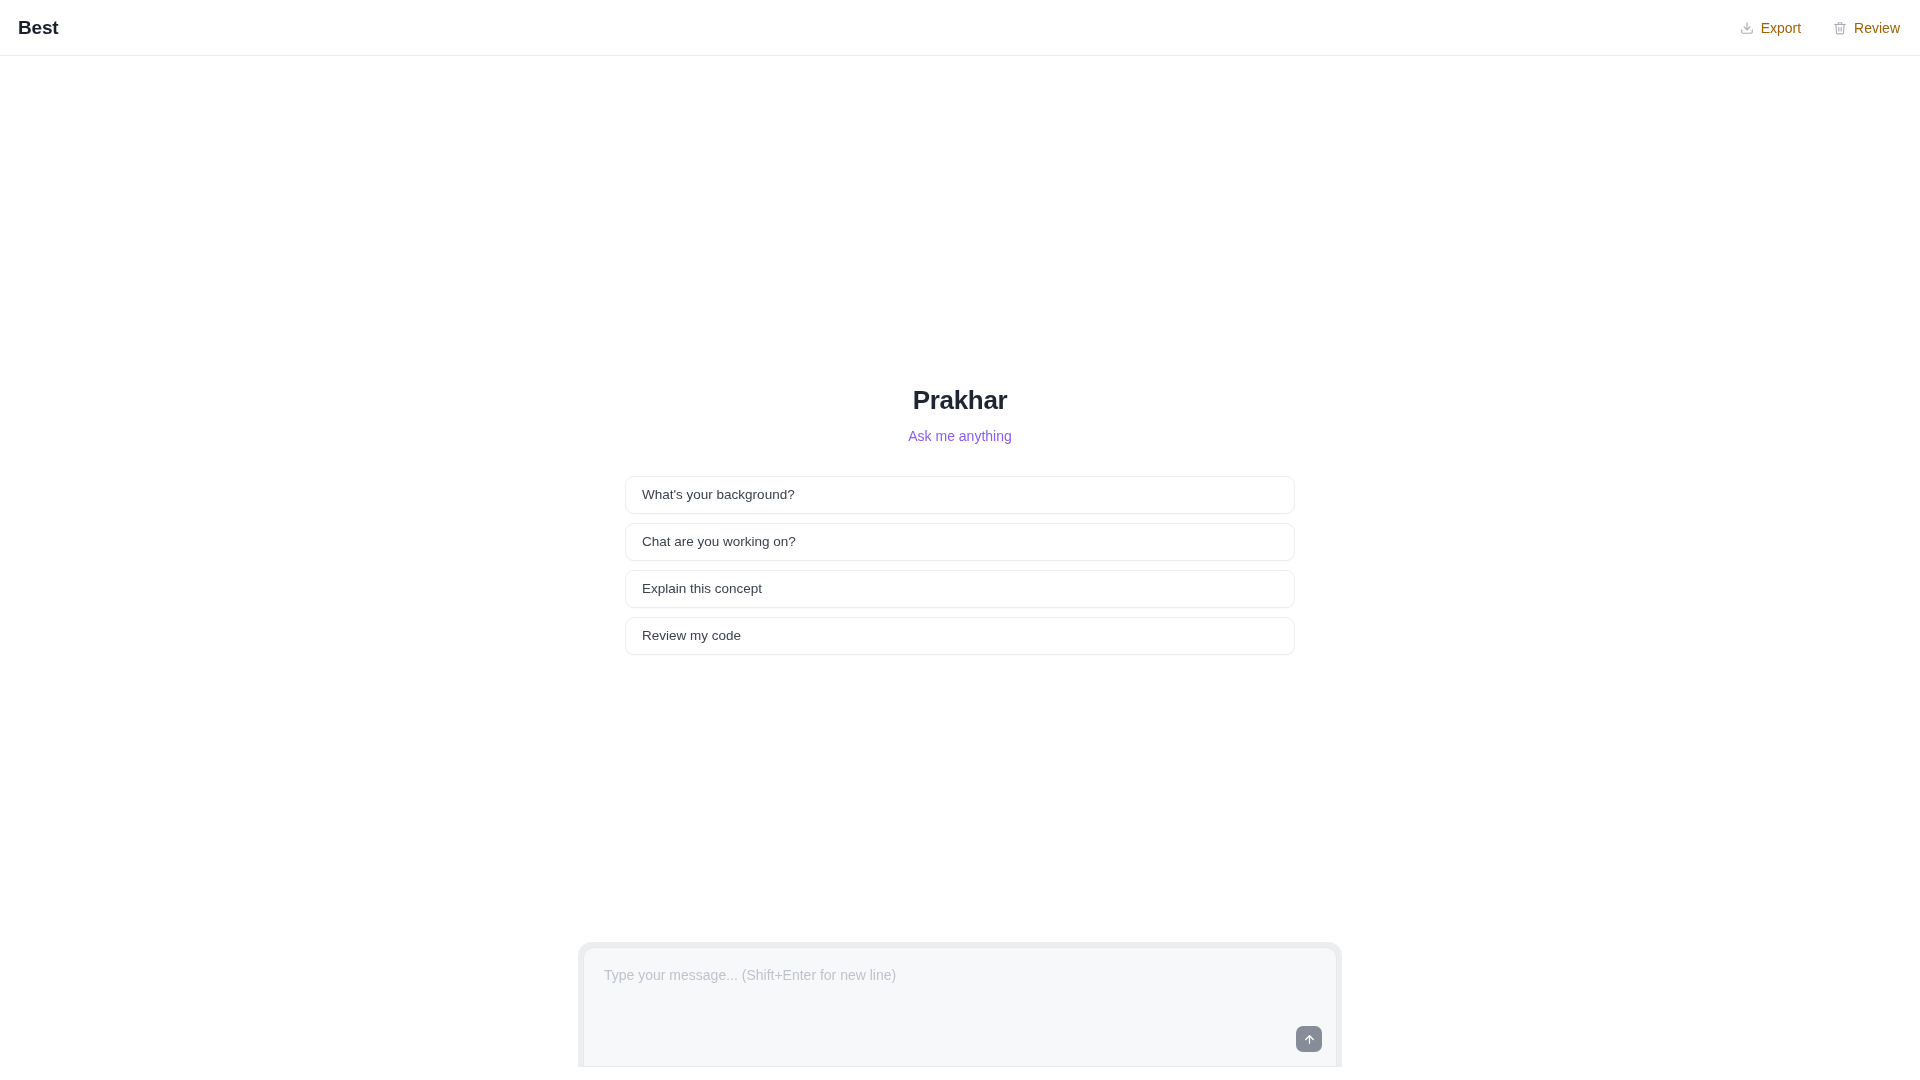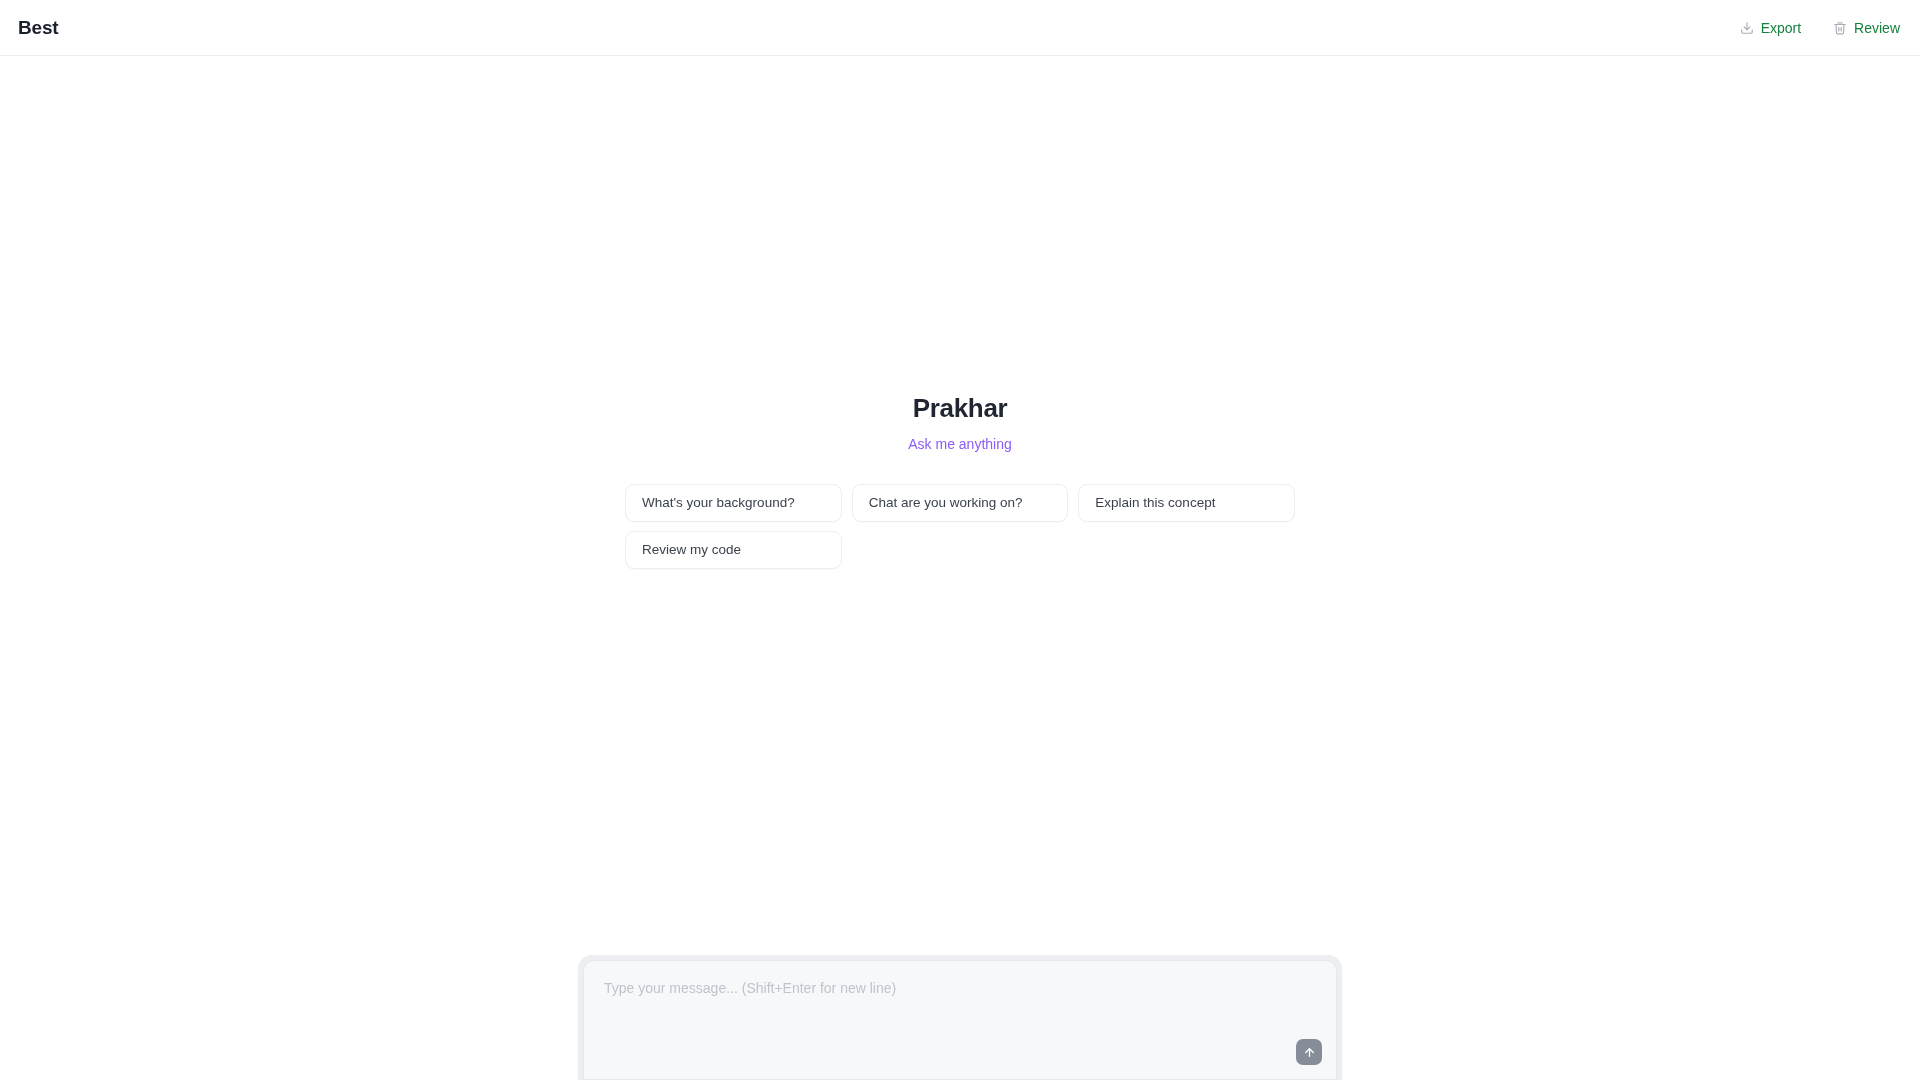--- a/index.html
+++ b/index.html
@@ -16,47 +16,47 @@
     height:56px; flex:0 0 56px;
     background:#ffffff;
     border-bottom:1px solid #ececee;
     display:flex; align-items:center; justify-content:space-between;
     padding:0 18px 0 18px;
   }
   .app-title { font-size:19px; font-weight:bold; color:#1a202c; letter-spacing:-0.2px; }
   .header-actions { display:flex; align-items:center; gap:28px; }
   .hdr-btn {
     display:flex; align-items:center; gap:7px;
-    font-size:14px; color:#15803d; background:none; border:none;
+    font-size:14px; color:#a16207; background:none; border:none;
     cursor:pointer; font-family:inherit; padding:2px 2px;
   }
   .hdr-btn svg { display:block; }
 
   
   .main {
     flex:1 1 auto; position:relative;
     display:flex; flex-direction:column; align-items:center;
     overflow:hidden;
   }
   .empty-state {
     position:absolute; left:0; right:0; top:329px;
-    display:flex; flex-direction:column; align-items:center;margin-top:8px;
+    display:flex; flex-direction:column; align-items:center;
   }
   .empty-title {
     font-size:26px; font-weight:bold; color:#1f2632;
     letter-spacing:-0.3px; line-height:1.2;
   }
   .empty-sub {
     margin-top:12px;
     font-size:14px; color:#8b5cf6; line-height:1.2;
   }
   .suggestions {
     margin-top:31px;
     width:670px;
-    display:grid; grid-template-columns:1fr 1fr 1fr;
+    display:grid; grid-template-columns:1fr;
     column-gap:10px; row-gap:9px;
   }
   .chip {
     height:38px;
     background:#ffffff;
     border:1px solid #eceef1;
     border-radius:9px;
     display:flex; align-items:center;
     padding:0 16px;
     font-size:13.5px; color:#3b424e;
@@ -67,21 +67,21 @@
 
   
   .composer-dock {
     position:absolute; left:0; right:0; bottom:0;
     display:flex; justify-content:center;
     pointer-events:none;
   }
   .composer {
     pointer-events:auto;
     width:764px; height:125px;
-    margin-bottom:0;
+    margin-bottom:13px;
     background:#eceef1;
     border-radius:14px 14px 0 0;
     padding:5px 5px 0 5px;
     position:relative;
     text-decoration:underline;
   }
   .composer-inner {
     width:100%; height:100%;
     background:#f7f8fa;
     border:1px solid #e6e8ec;

